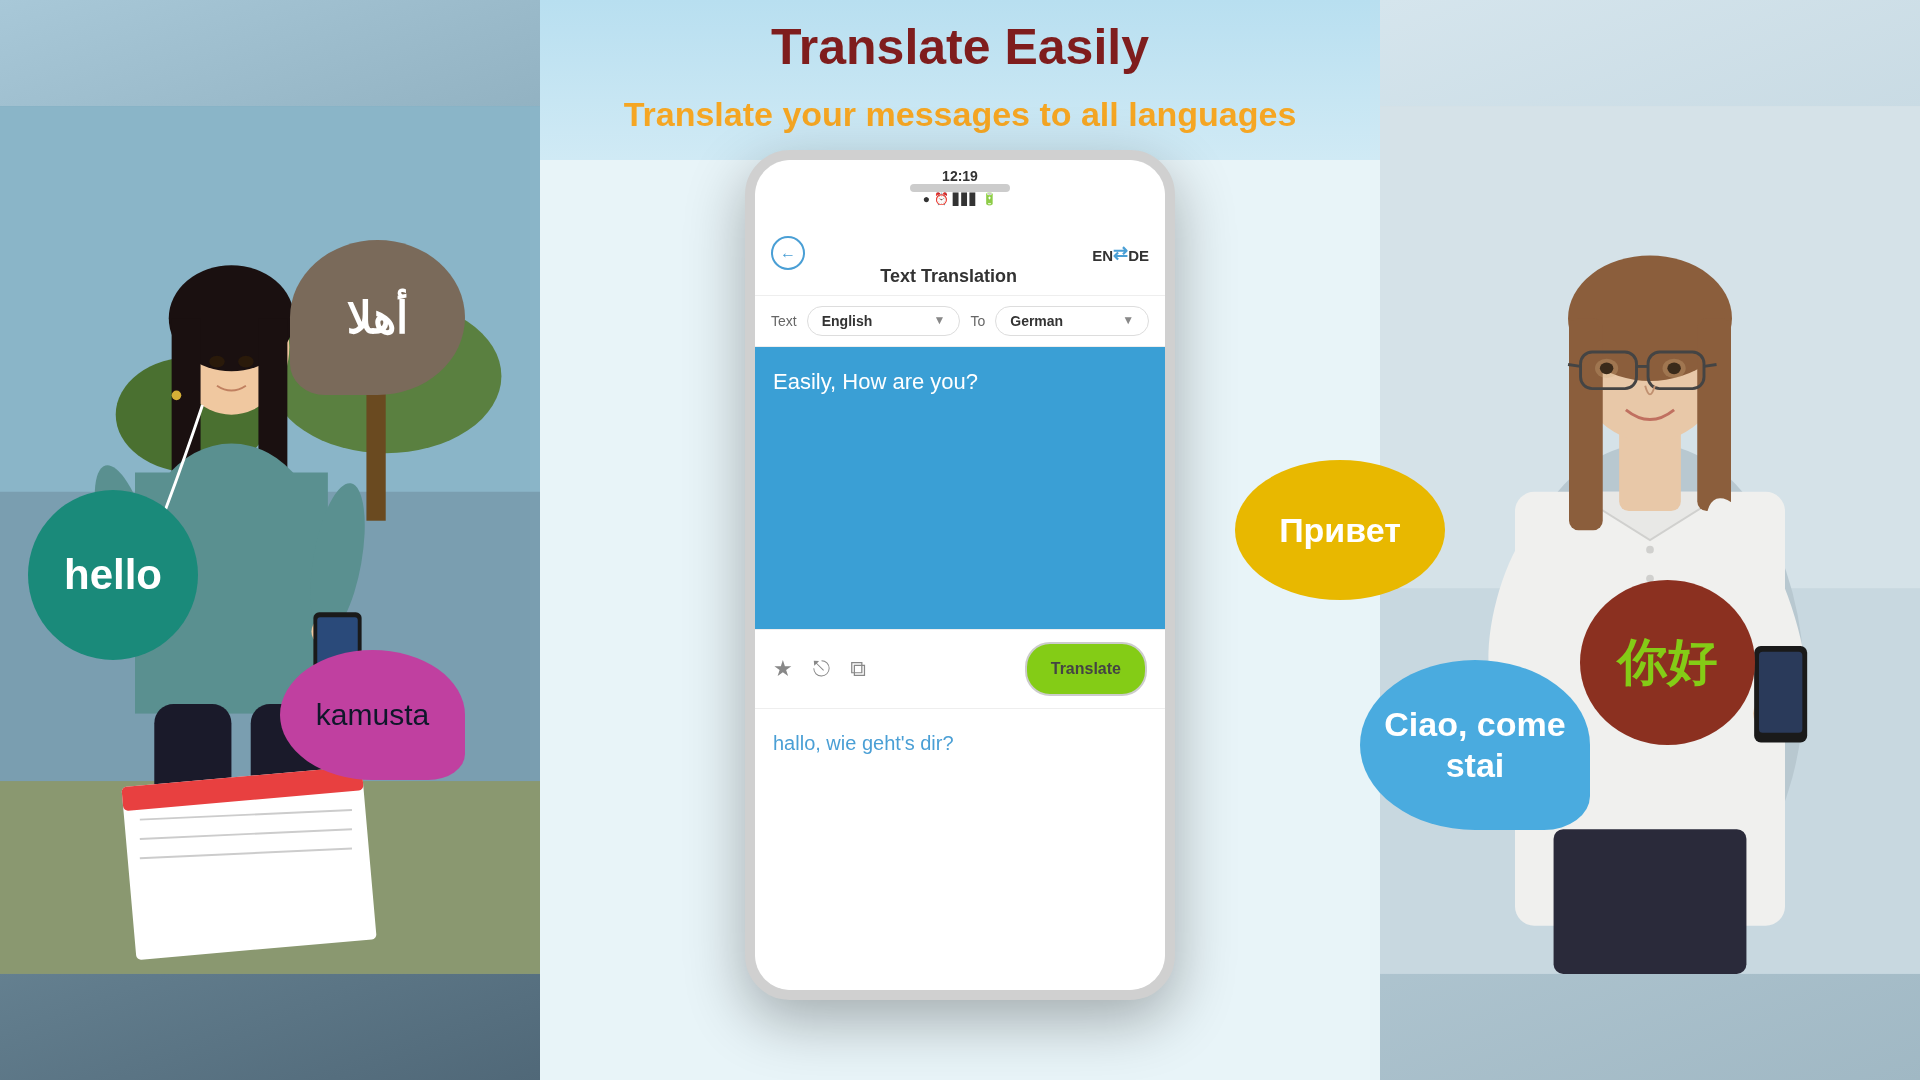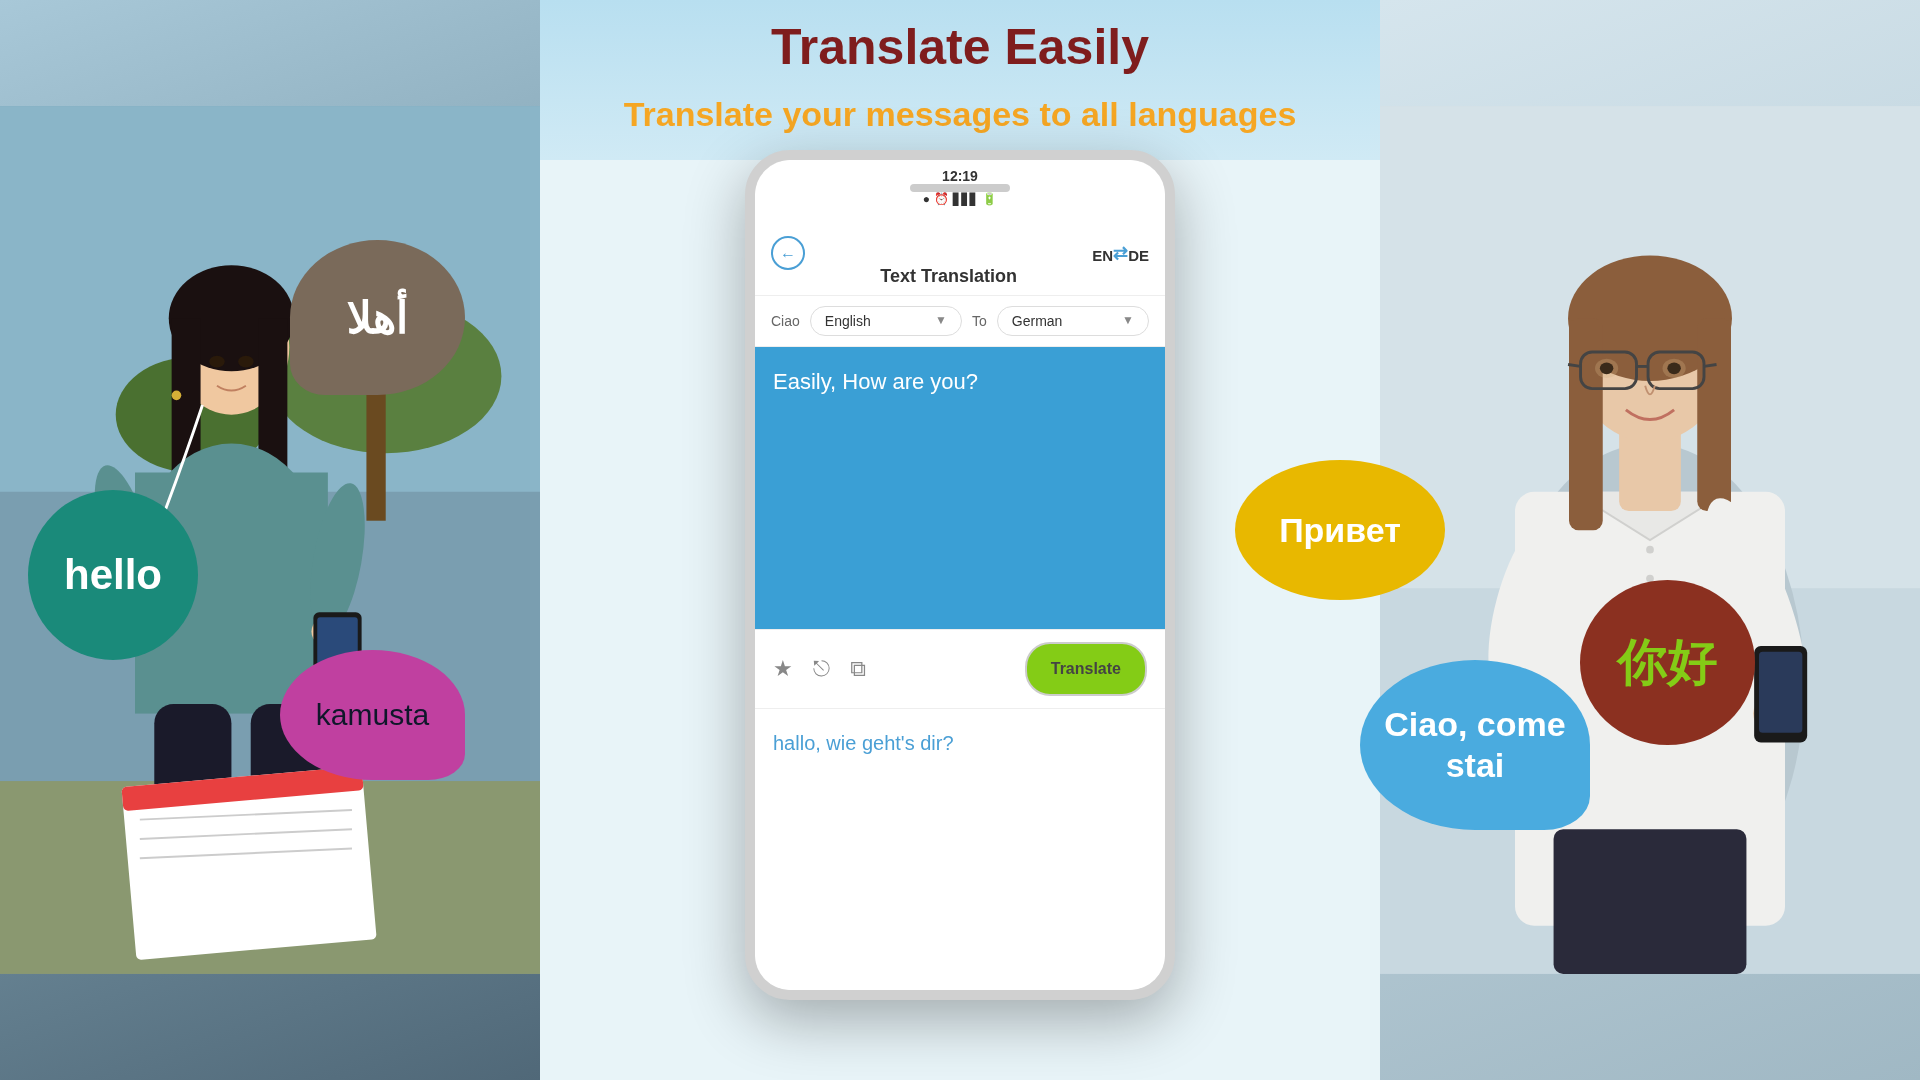--- a/index.html
+++ b/index.html
@@ -239,21 +239,21 @@
       font-size: 14px;
       color: #666;
     }
 
     .lang-select {
       background: white;
       border: 1px solid #ddd;
       border-radius: 20px;
       padding: 6px 14px;
       font-size: 14px;
-      font-weight: 400;
+      font-weight: 700;
       color: #333;
       display: flex;
       align-items: flex-start;
       gap: 14px;
       cursor: pointer;
       flex: 1;
     }
 
     .dropdown-arrow {
       margin-left: auto;
@@ -507,21 +507,21 @@
       </div>
       <span class="app-title-text">Text Translation</span>
       <div class="lang-switcher">
         <span class="lang-code">EN</span>
         <span class="swap-icon">⇄</span>
         <span class="lang-code">DE</span>
       </div>
     </div>
 
     <div class="lang-row">
-      <span class="lang-label">Ciao</span>
+      <span class="lang-label">Text</span>
       <div class="lang-select">
         <span>English</span>
         <span class="dropdown-arrow">▼</span>
       </div>
       <span class="lang-label">To</span>
       <div class="lang-select">
         <span>German</span>
         <span class="dropdown-arrow">▼</span>
       </div>
     </div>

